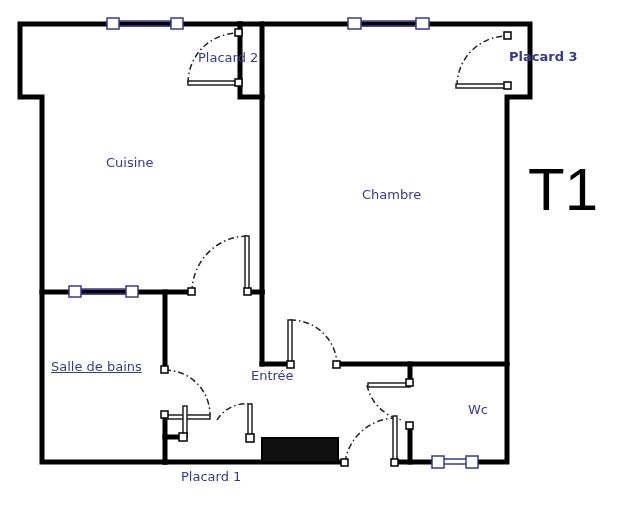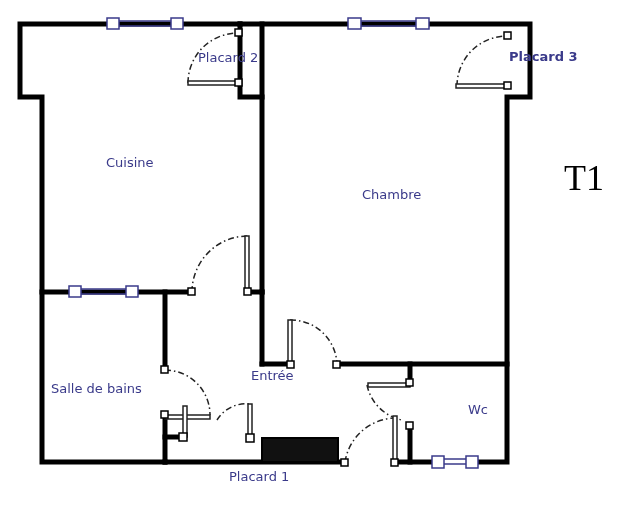--- a/index.html
+++ b/index.html
@@ -1,19 +1,19 @@
 <!DOCTYPE html>
 <html><head>
 <meta charset="utf-8">
 <style>
   html, body { margin: 0; padding: 0; background: #ffffff; }
   body { width: 640px; height: 523px; overflow: hidden; position: relative; font-family: "Liberation Sans", sans-serif; }
   #plan { position: absolute; left: 0; top: 0; }
   .room-label { position: absolute; font-family: "DejaVu Sans", sans-serif; font-size: 13px; color: #3a3a8a; white-space: nowrap; }
-  .title-label { position: absolute; font-family: Liberation Serif, serif; font-size: 36px; color: #000; line-height: 1; margin-left: 36px; }
+  .title-label { position: absolute; font-family: Liberation Sans, sans-serif; font-size: 60px; color: #000; line-height: 1; }
 </style>
 </head>
 <body>
 
 <svg id="plan" width="640" height="523" viewBox="0 0 640 523" xmlns="http://www.w3.org/2000/svg">
 
   <g stroke="#000" stroke-width="5" fill="none" stroke-linecap="square" stroke-linejoin="miter">
 
     <polyline points="240,24 20,24 20,97 42,97 42,462 165,462"></polyline>
 
@@ -100,17 +100,17 @@
       <rect x="406" y="422" width="7" height="7"></rect>
     <rect x="341" y="459" width="7" height="7"></rect>
       <rect x="391" y="459" width="7" height="7"></rect>
   </g>
 </svg>
 
 <div class="room-label" style="left:106px;top:155px;">Cuisine</div>
 <div class="room-label" style="left:330px;top:187px;margin-left:32px;">Chambre</div>
 <div class="room-label" style="left:198px;top:50px;">Placard 2</div>
 <div class="room-label" style="left:509px;top:49px;font-weight:bold;">Placard 3</div>
-<div class="room-label" style="left:51px;top:381px;">Salle de bains</div>
+<div class="room-label" style="left:51px;top:359px;text-decoration:underline;">Salle de bains</div>
 <div class="room-label" style="left:251px;top:368px;">Entrée</div>
 <div class="room-label" style="left:436px;top:402px;margin-left:32px;">Wc</div>
-<div class="room-label" style="left:181px;top:469px;margin-left:48px;">Placard 1</div>
+<div class="room-label" style="left:181px;top:469px;">Placard 1</div>
 <div class="title-label" style="left:528px;top:160px;">T1</div>
 
 </body></html>

